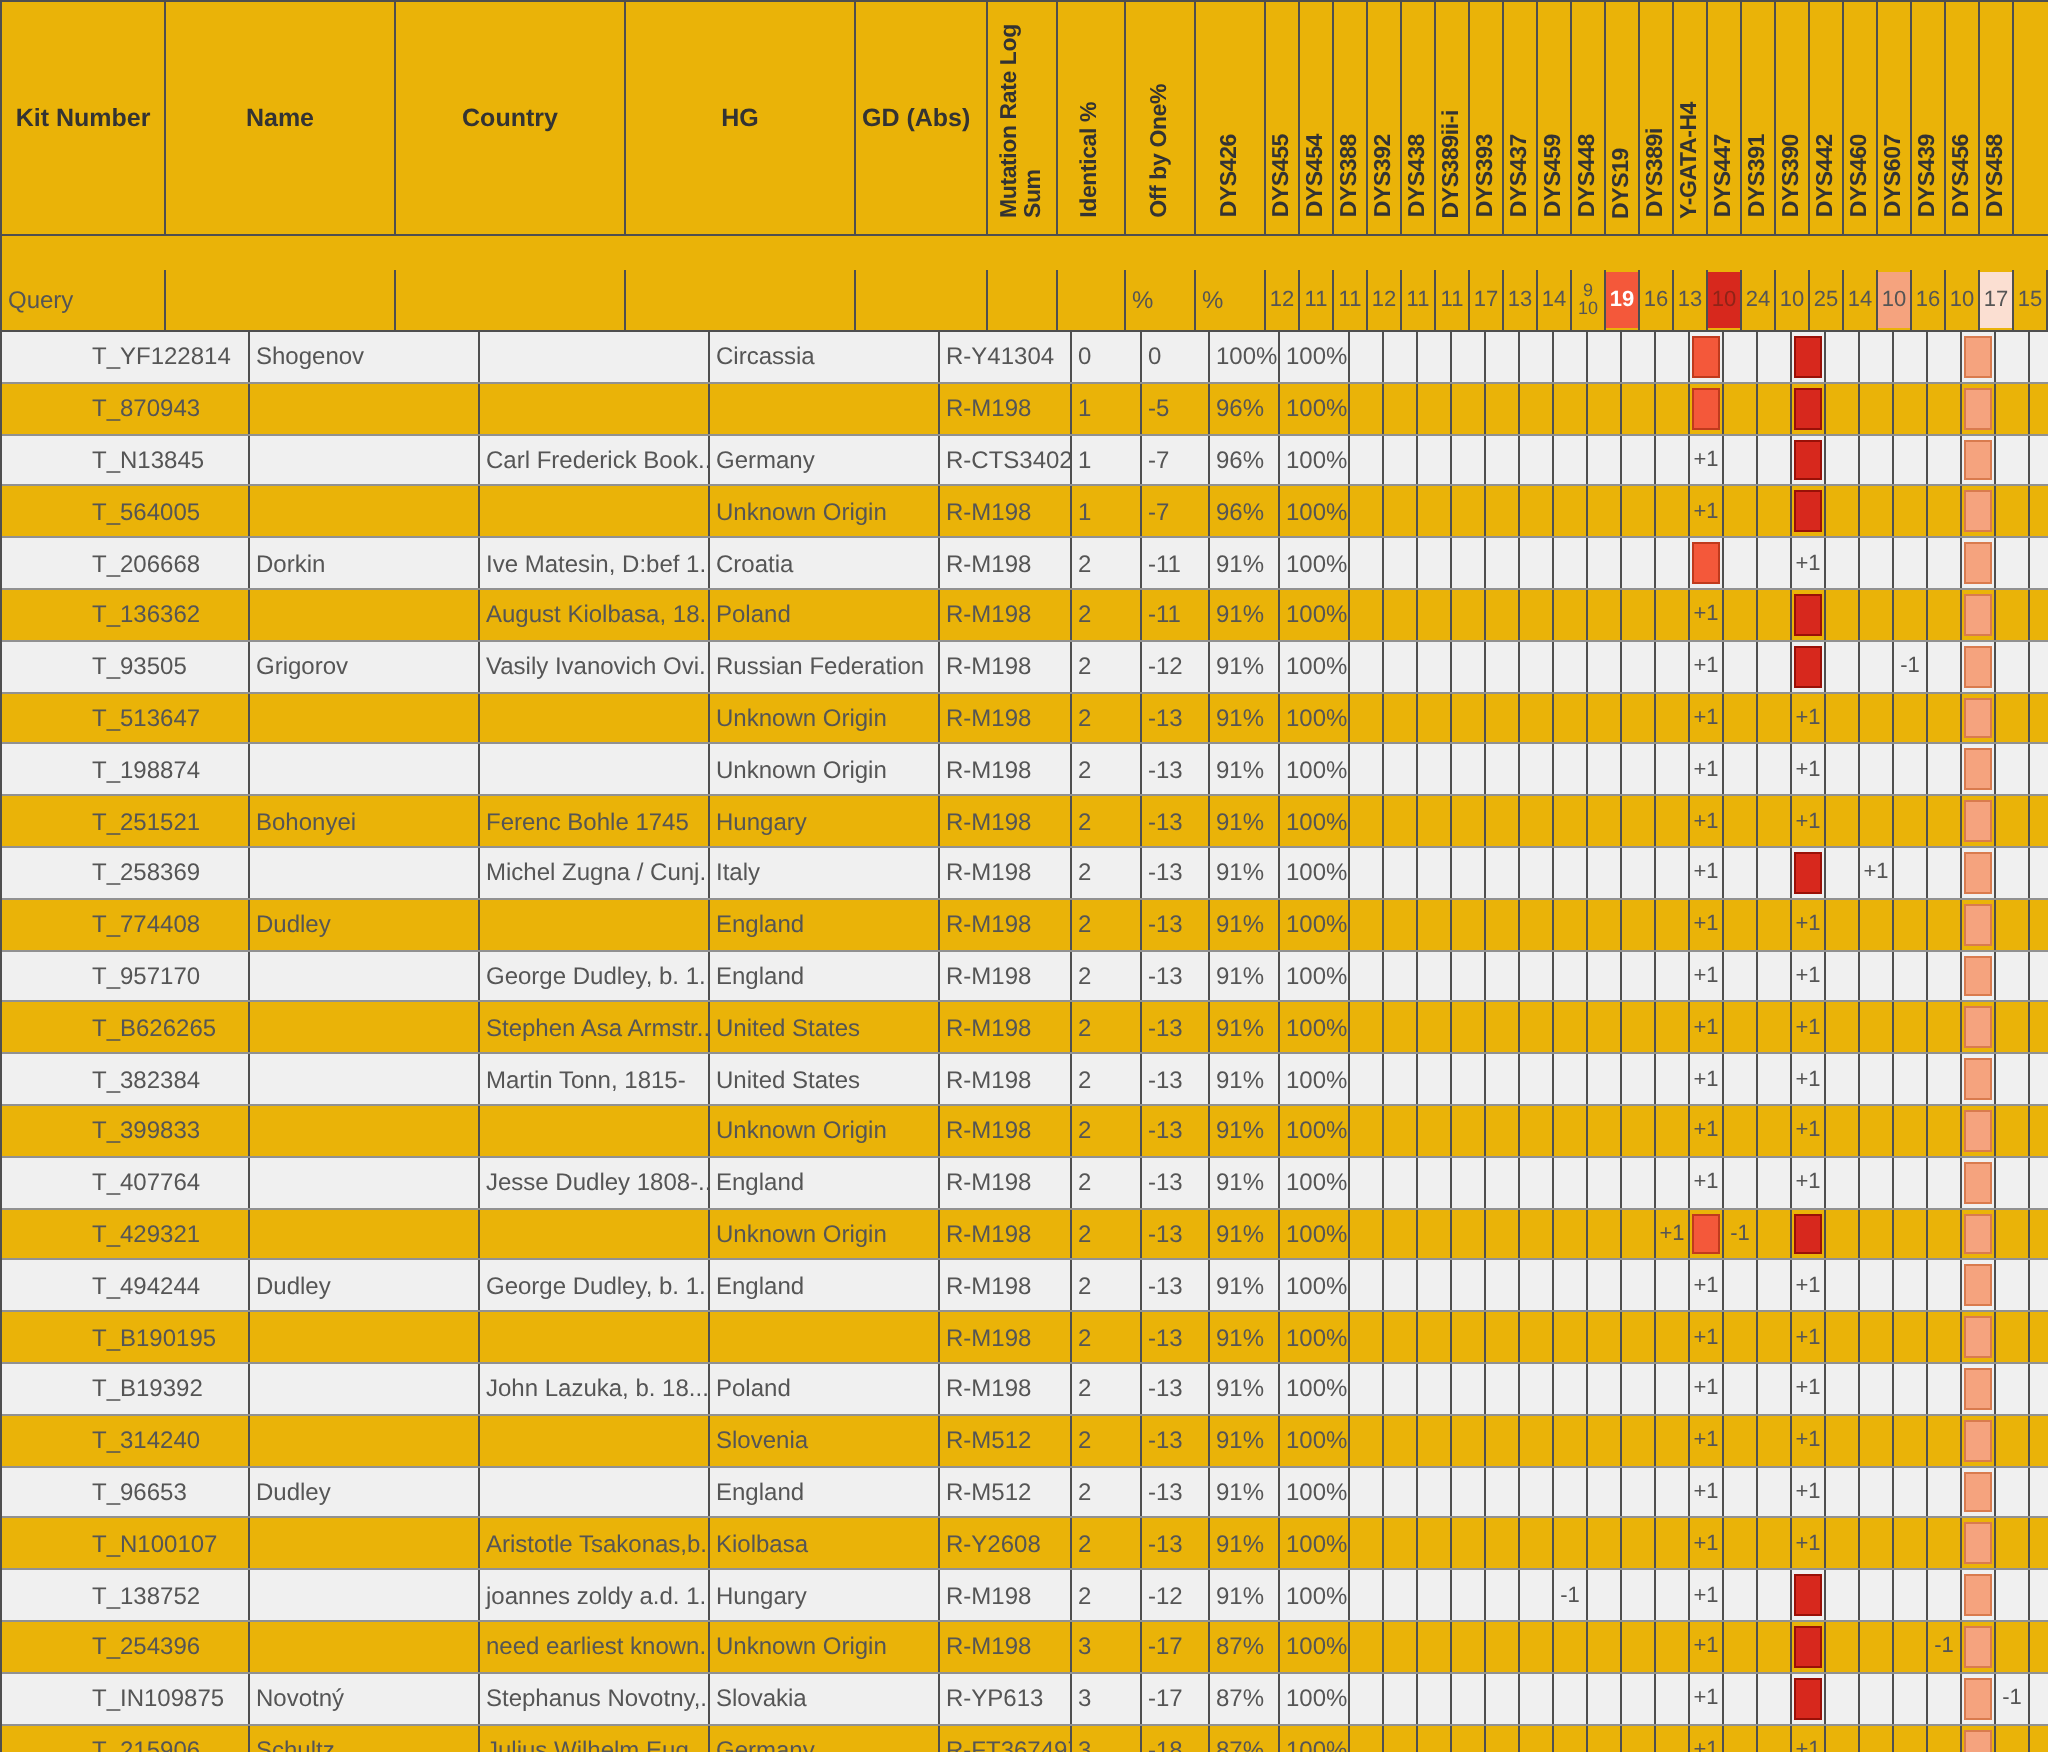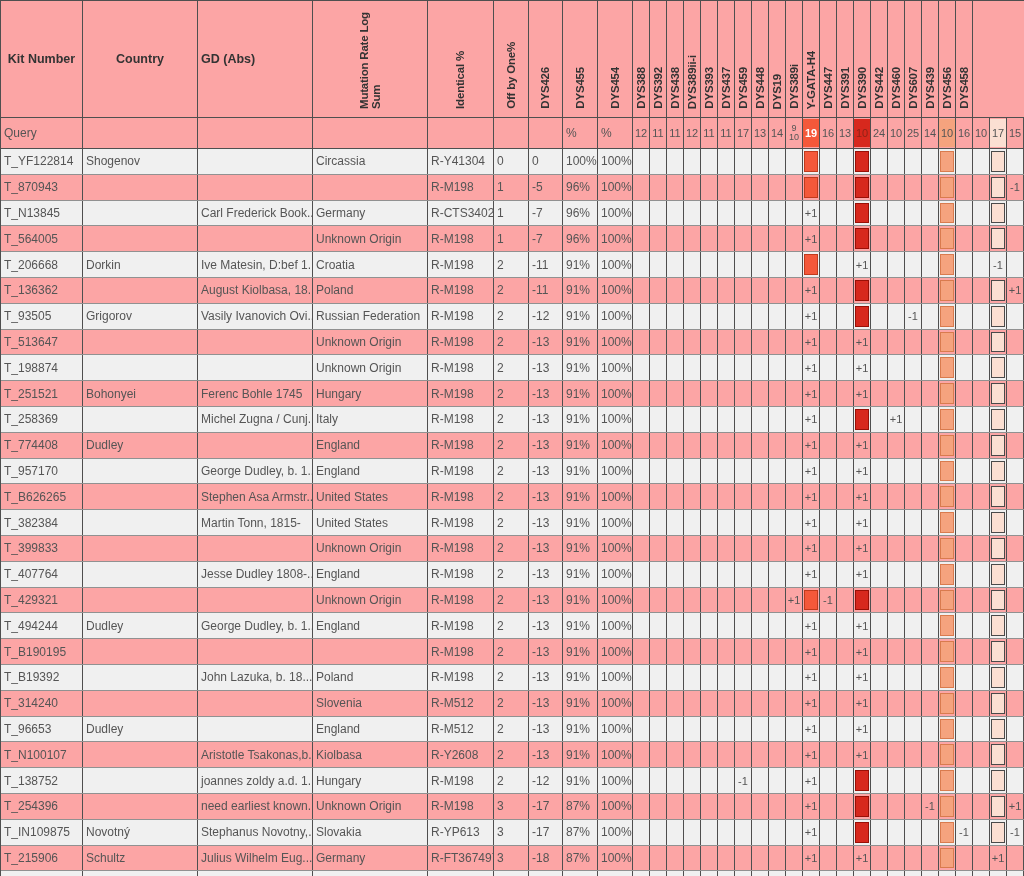--- a/index.html
+++ b/index.html
@@ -1,40 +1,42 @@
 <!DOCTYPE html>
 <html><head>
 <meta charset="utf-8">
 <style>
   html,body{margin:0;padding:0;background:#fff;}
   body{font-family:"Liberation Sans",sans-serif;}
-  #grid{width:1023px;height:876px;border-left:1px solid #4f4f4f;border-top:1px solid #4f4f4f;overflow:hidden;background:#fca5a5;box-sizing:content-box;}
+  #grid{width:1023px;height:876px;border-left:1px solid #4f4f4f;border-top:1px solid #4f4f4f;overflow:hidden;background:#eab308;box-sizing:content-box;}
   .row{display:grid;grid-template-columns:82px 115px 115px 115px 66px 35px 34px 35px 35px repeat(23,17px);box-sizing:border-box;border-bottom:1px solid #919191;}
   .hdr{height:117px;border-bottom-color:#4f4f4f;}
-  .qrow{height:31px;border-bottom-color:#4f4f4f;}
-  .drow{height:25.8px;}
+  .qrow{height:31px;border-bottom-color:#4f4f4f;margin-top:17px;}
+  .drow{height:25.8px;padding-left:42px;}
   .partial{height:12px;}
   .stripe{background:#f0f0f0;}
   .c{border-right:1px solid #4f4f4f;box-sizing:border-box;overflow:hidden;display:flex;align-items:center;color:#555;font-size:12px;padding:0 3px;white-space:nowrap;}
   .hc{font-weight:bold;color:#333;justify-content:center;text-align:center;white-space:normal;line-height:1.2;font-size:12.5px;}
   .gdl{justify-content:flex-start;text-align:left;}
   .vc{align-items:flex-end;justify-content:center;padding:0 1px 8px 1px;}
   .v{writing-mode:vertical-rl;transform:rotate(180deg);font-weight:bold;color:#333;font-size:11.5px;line-height:1.05;max-height:104px;letter-spacing:-0.2px;white-space:normal;}
   .m{justify-content:center;padding:0;position:relative;font-size:11px;color:#555;}
   .fb{position:absolute;top:2px;bottom:2px;left:1px;right:1px;border:1px solid #999;}
   .qf{position:absolute;top:1px;bottom:1px;left:0;right:0;display:flex;align-items:center;justify-content:center;font-size:11px;}
   .two{white-space:pre-line;font-size:9px;line-height:1;text-align:center;}
 </style>
 </head>
 <body>
 
 <div id="grid">
     <div class="row hdr">
       <div class="c hc">Kit Number</div>
+      <div class="c hc">Name</div>
       <div class="c hc">Country</div>
+      <div class="c hc">HG</div>
       <div class="c hc gdl">GD (Abs)</div>
       <div class="c vc">
         <div class="v">Mutation Rate Log Sum</div>
       </div>
       <div class="c vc">
         <div class="v">Identical %</div>
       </div>
       <div class="c vc">
         <div class="v">Off by One%</div>
       </div>

